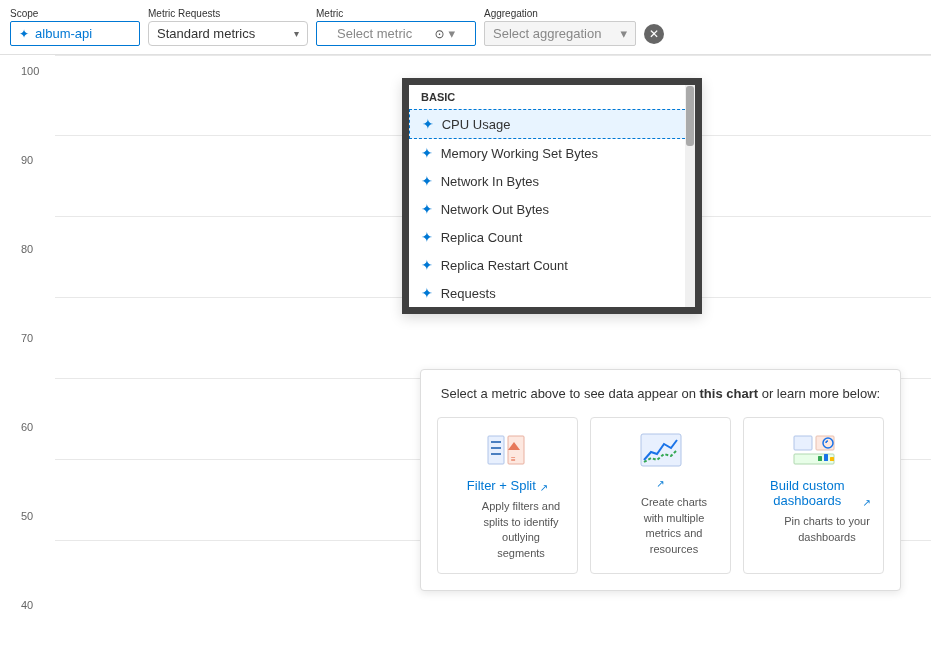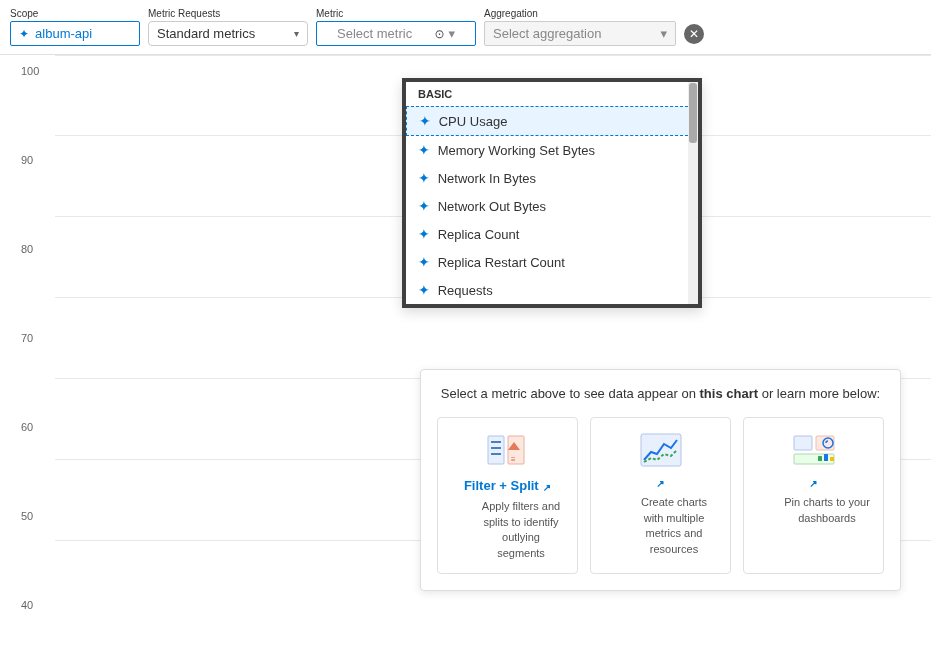--- a/index.html
+++ b/index.html
@@ -95,21 +95,21 @@
       border: 1px solid #ccc;
       border-radius: 2px;
       padding: 4px 8px;
       font-size: 13px;
       color: #888;
       background: #f5f5f5;
       cursor: pointer;
       display: flex;
       align-items: center;
       justify-content: space-between;
-      width: 192px;
+      width: 152px;
     }
 
     .close-btn {
       width: 20px;
       height: 20px;
       border: none;
       background: none;
       cursor: pointer;
       display: flex;
       align-items: center;
@@ -120,21 +120,21 @@
       border-radius: 50%;
     }
 
     
     .dropdown-menu {
       position: absolute;
       top: 78px;
       left: 402px;
       width: 300px;
       background: #fff;
-      border: 4px solid #404040;
+      border: 7px solid #404040;
       box-shadow: 0 4px 12px rgba(0,0,0,0.15);
       z-index: 100;
     }
 
     .dropdown-section-header {
       padding: 6px 12px;
       font-size: 11px;
       font-weight: 600;
       color: #333;
       background: #fff;
@@ -265,21 +265,21 @@
       height: 40px;
       display: flex;
       align-items: center;
       justify-content: center;
       margin-bottom: 8px;
     }
 
     .info-card-title {
       color: #0078d4;
       font-size: 13px;
-      font-weight: 700;
+      font-weight: 400;
       margin-bottom: 6px;
       display: flex;
       align-items: flex-end;
       justify-content: center;
       gap: 4px;
     }
 
     .info-card-desc {
       font-size: 11px;
       color: #555;
@@ -442,20 +442,21 @@
               <rect x="24" y="4" width="18" height="14" rx="1" fill="#fde8e0" stroke="#e8c0b0" stroke-width="1"></rect>
               <rect x="2" y="22" width="40" height="10" rx="1" fill="#e8fee8" stroke="#b0d8b0" stroke-width="1"></rect>
               <circle cx="36" cy="11" r="5" fill="none" stroke="#1a73e8" stroke-width="1.5"></circle>
               <path d="M34 11 A2 2 0 0 1 36 9" stroke="#1a73e8" stroke-width="1.5" fill="none"></path>
               <rect x="26" y="24" width="4" height="5" rx="0.5" fill="#34a853"></rect>
               <rect x="32" y="22" width="4" height="7" rx="0.5" fill="#1a73e8"></rect>
               <rect x="38" y="25" width="4" height="4" rx="0.5" fill="#fbbc04"></rect>
             </svg>
           </div>
           <div class="info-card-title">
+            <span>Build custom dashboards</span>
             <span class="external-link-icon">↗</span>
           </div>
           <div class="info-card-desc">Pin charts to your dashboards</div>
         </div>
 
       </div>
     </div>
   </div>
 
 </div>

